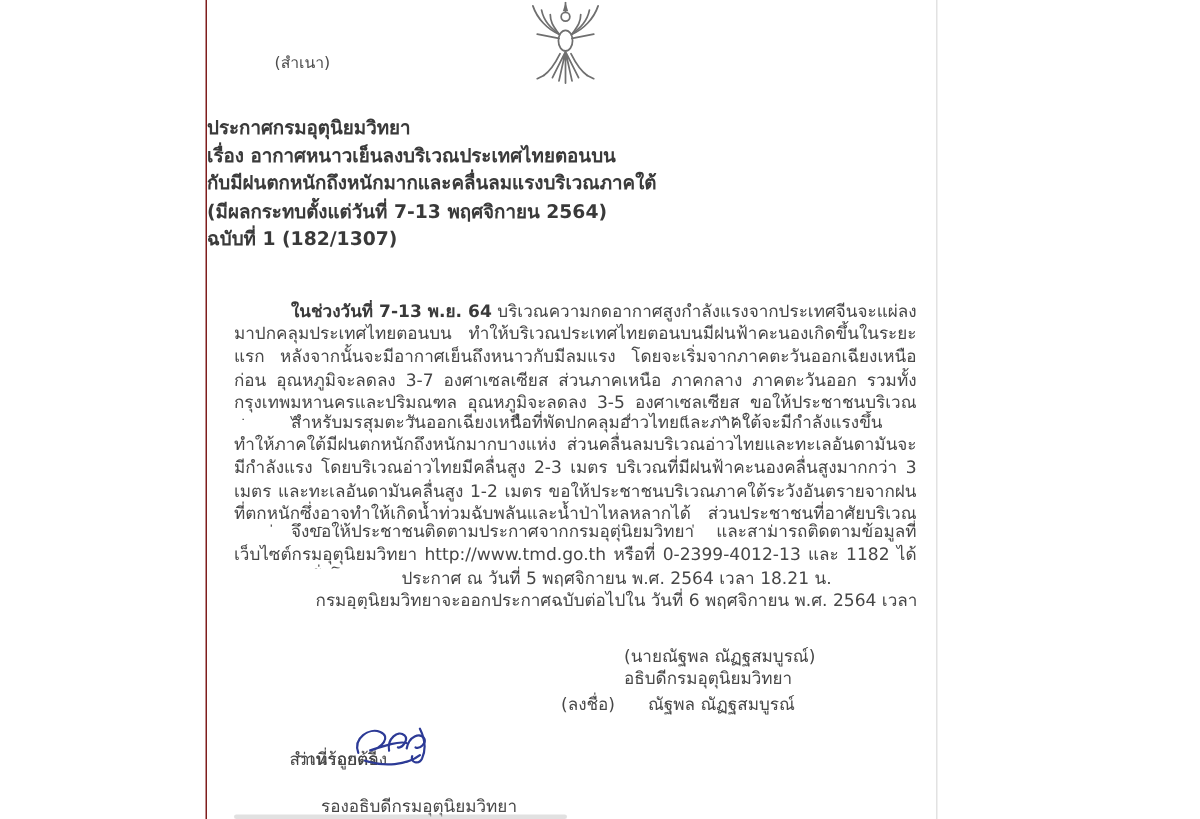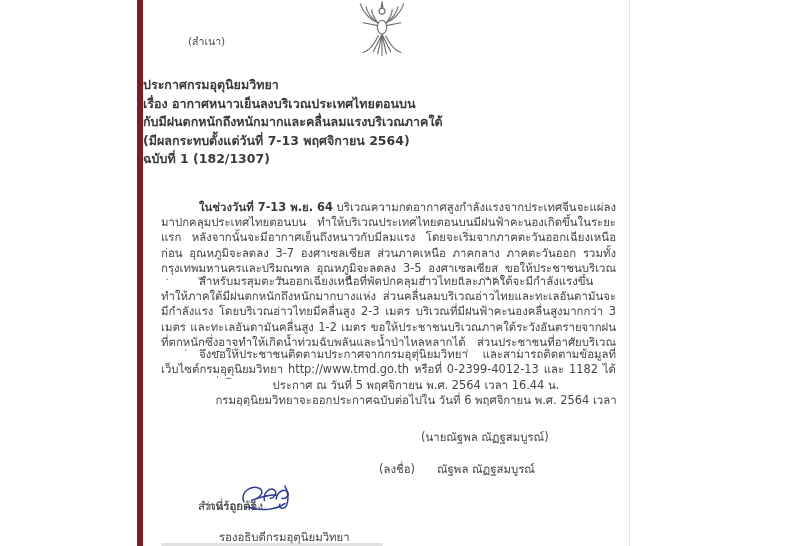--- a/index.html
+++ b/index.html
@@ -2,21 +2,21 @@
 <html lang="th"><head>
 <meta charset="utf-8">
 <style>
   html,body{margin:0;padding:0;background:#ffffff;}
   .canvas{
     position:relative;width:800px;height:546px;background:#ffffff;overflow:hidden;
     font-family:"DejaVu Sans","Liberation Sans",sans-serif;color:#454545;
   }
   .page{
     position:absolute;left:137px;top:0;width:486px;height:546px;background:#fff;
-    border-left:6px solid #7f1d1d;border-right:1px solid #e2e2e2;overflow:hidden;
+    border-left:1px solid #7f1d1d;border-right:1px solid #e2e2e2;overflow:hidden;
   }
   .abs{position:absolute;}
   .copy-label{left:45px;top:33px;font-size:10.5px;color:#4c4c4c;}
   .emblem-wrap{left:0;right:0;top:1px;text-align:center;margin-left:-8px;height:58px;}
   .title-block{left:0;right:0;top:76px;text-align:left;font-weight:bold;
     font-size:12.5px;line-height:18.5px;color:#3a3a3a;}
   .body-par{left:18px;right:13px;margin:0;font-size:11.4px;line-height:15.2px;
     text-align:justify;text-indent:38px;color:#474747;overflow:hidden;}
   .b{font-weight:bold;color:#3a3a3a;}
   .center-line{left:60px;right:0;text-align:center;font-size:11.4px;color:#474747;height:15px;overflow:hidden;}
@@ -70,28 +70,29 @@
       <div>(มีผลกระทบตั้งแต่วันที่ 7-13 พฤศจิกายน 2564)</div>
       <div>ฉบับที่ 1 (182/1307)</div>
     </div>
 
     <p class="abs body-par" style="top:200px;height:80px;"><span class="b">ในช่วงวันที่ 7-13 พ.ย. 64</span><span> บริเวณความกดอากาศสูงกำลังแรงจากประเทศจีนจะแผ่ลงมาปกคลุมประเทศไทยตอนบน ทำให้บริเวณประเทศไทยตอนบนมีฝนฟ้าคะนองเกิดขึ้นในระยะแรก หลังจากนั้นจะมีอากาศเย็นถึงหนาวกับมีลมแรง โดยจะเริ่มจากภาคตะวันออกเฉียงเหนือก่อน อุณหภูมิจะลดลง 3-7 องศาเซลเซียส ส่วนภาคเหนือ ภาคกลาง ภาคตะวันออก รวมทั้งกรุงเทพมหานครและปริมณฑล อุณหภูมิจะลดลง 3-5 องศาเซลเซียส ขอให้ประชาชนบริเวณประเทศไทยตอนบนดูแลรักษาสุขภาพเนื่องจากอากาศที่หนาวเย็นลงไว้ด้วย</span></p>
 
     <p class="abs body-par" style="top:274px;height:78px;"><span>สำหรับมรสุมตะวันออกเฉียงเหนือที่พัดปกคลุมอ่าวไทยและภาคใต้จะมีกำลังแรงขึ้น ทำให้ภาคใต้มีฝนตกหนักถึงหนักมากบางแห่ง ส่วนคลื่นลมบริเวณอ่าวไทยและทะเลอันดามันจะมีกำลังแรง โดยบริเวณอ่าวไทยมีคลื่นสูง 2-3 เมตร บริเวณที่มีฝนฟ้าคะนองคลื่นสูงมากกว่า 3 เมตร และทะเลอันดามันคลื่นสูง 1-2 เมตร ขอให้ประชาชนบริเวณภาคใต้ระวังอันตรายจากฝนที่ตกหนักซึ่งอาจทำให้เกิดน้ำท่วมฉับพลันและน้ำป่าไหลหลากได้ ส่วนประชาชนที่อาศัยบริเวณชายฝั่งภาคใต้ฝั่งตะวันออก ควรระวังอันตรายจากคลื่นลมแรงที่พัดเข้าหาฝั่ง และชาวเรือควรเดินเรือด้วยความระมัดระวัง เรือเล็กบริเวณอ่าวไทยควรงดออกจากฝั่งไว้ด้วย</span></p>
 
     <p class="abs body-par" style="top:347px;height:32px;"><span>จึงขอให้ประชาชนติดตามประกาศจากกรมอุตุนิยมวิทยา และสามารถติดตามข้อมูลที่เว็บไซต์กรมอุตุนิยมวิทยา http://www.tmd.go.th หรือที่ 0-2399-4012-13 และ 1182 ได้ตลอด 24 ชั่วโมง</span></p>
 
-    <div class="abs center-line" style="top:376px;">ประกาศ ณ วันที่ 5 พฤศจิกายน พ.ศ. 2564 เวลา 16.44 น.</div>
+    <div class="abs center-line" style="top:376px;">ประกาศ ณ วันที่ 5 พฤศจิกายน พ.ศ. 2564 เวลา 18.21 น.</div>
 
     <div class="abs center-line" style="top:391px;">กรมอุตุนิยมวิทยาจะออกประกาศฉบับต่อไปใน วันที่ 6 พฤศจิกายน พ.ศ. 2564 เวลา 11.00 น.</div>
 
     <div class="abs sig-line" style="left:236px;top:412px;margin-top:48px;">
       <span>(ลงชื่อ)</span><span class="sign-gap"></span><span>ณัฐพล ณัฏฐสมบูรณ์</span>
     </div>
     <div class="abs sig-line" style="left:278px;top:428px;">(นายณัฐพล ณัฏฐสมบูรณ์)</div>
+    <div class="abs sig-line" style="left:278px;top:443px;">อธิบดีกรมอุตุนิยมวิทยา</div>
 
     <div class="abs cert-line" style="left:55px;top:469px;margin-top:28px;">สำเนาถูกต้อง</div>
     <div class="abs cert-line" style="left:60px;top:497px;">ว่าที่ร้อยตรี</div>
 
     <div class="abs" style="left:95px;top:482px;">
       <svg width="66" height="34" viewBox="0 0 90 44" fill="none" stroke="#2c3a96" stroke-width="2" stroke-linecap="round">
         <path d="M8,26 C3,12 18,3 28,7 C38,11 30,22 18,24 C30,20 44,15 52,17"></path>
         <path d="M36,24 C34,13 44,5 50,10 C54,14 48,22 44,21"></path>
         <path d="M52,22 C54,11 64,7 68,13 C70,17 64,23 60,21"></path>
         <path d="M64,4 C68,12 70,22 66,31 C63,37 55,35 57,29"></path>

